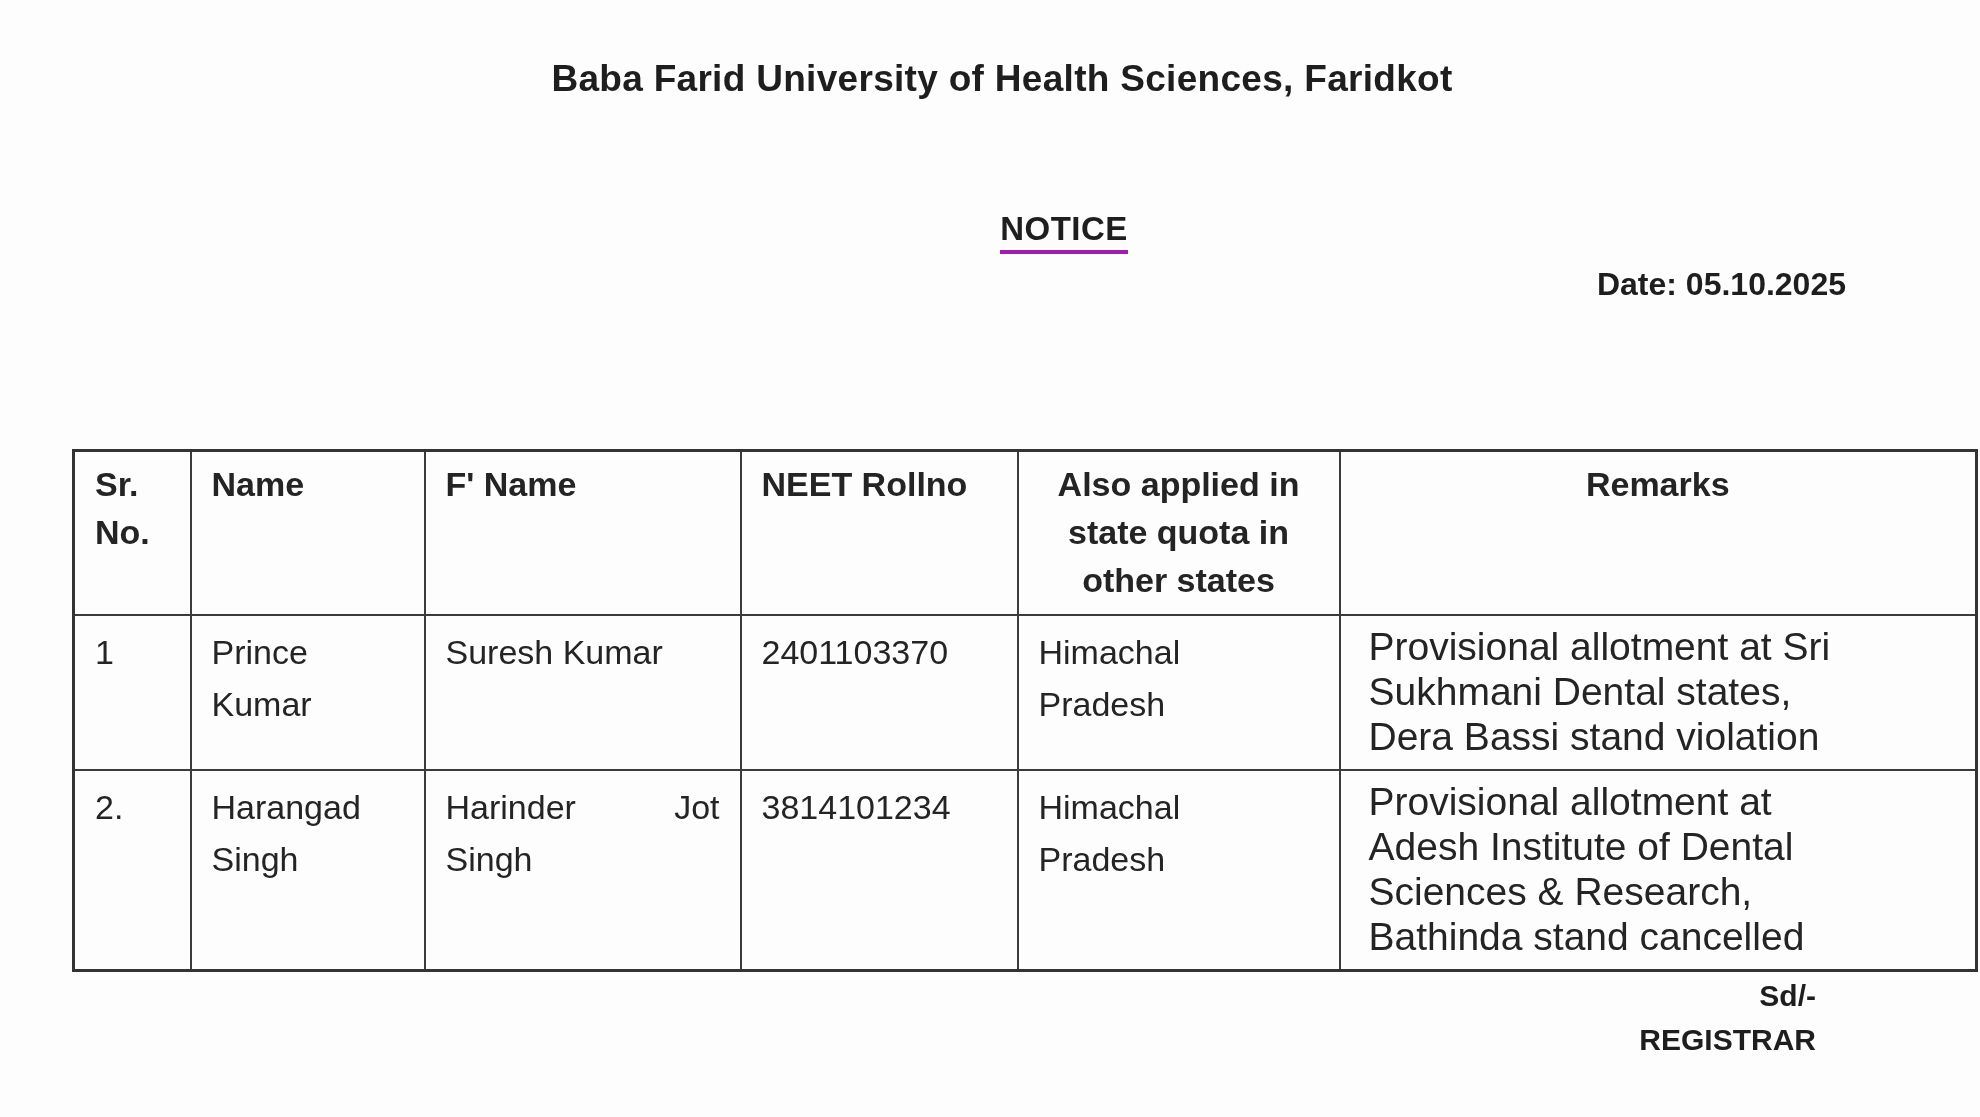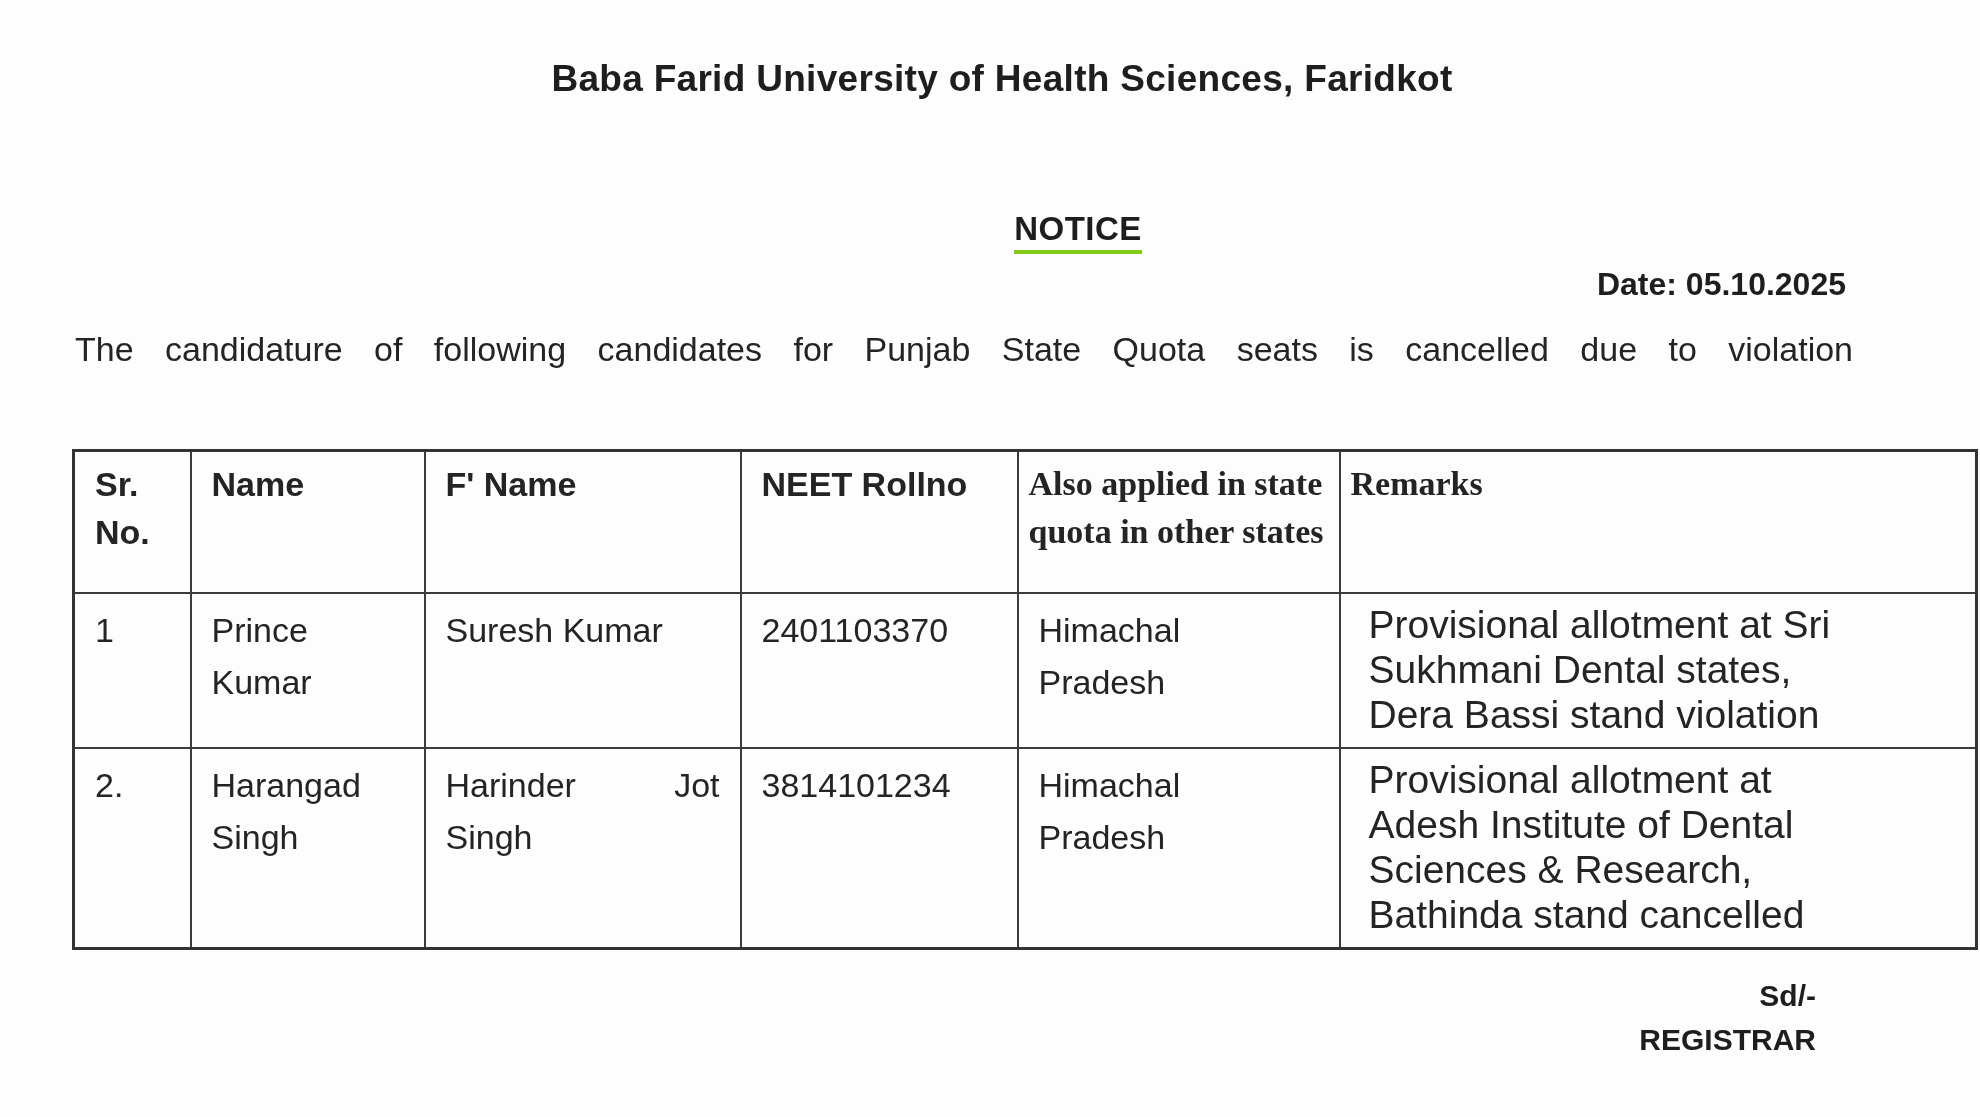--- a/index.html
+++ b/index.html
@@ -30,26 +30,26 @@
   }
   .notice-wrap {
     position: absolute;
     top: 210px;
     left: 0;
     width: 100%;
     text-align: center;
   }
   .notice-heading {
     position: relative;
-    left: 88px;
+    left: 74px;
     display: inline-block;
     font-size: 33px;
     font-weight: bold;
     color: #1e1e1e;
-    border-bottom: 4px solid #84cc16;
+    border-bottom: 4px solid #a21caf;
     padding-bottom: 2px;
     letter-spacing: 0.5px;
   }
   .date-label {
     position: absolute;
     top: 266px;
     right: 134px;
     font-size: 32px;
     font-weight: bold;
     color: #1e1e1e;
@@ -91,23 +91,23 @@
   .candidates-table th {
     font-weight: bold;
     line-height: 48px;
     padding-top: 8px;
   }
   .candidates-table { border: 3px solid #333; margin-top: 9px; }
   tr.header-row { height: 142px; }
   tr.row-1 { height: 155px; }
   tr.row-2 { height: 178px; }
   th.center-head {
+    text-align: center;
     padding-left: 10px;
     padding-right: 10px;
-    font-family: Liberation Serif, serif;
   }
   td.also-applied-cell { padding-right: 50px; }
   td.fname-cell { text-align: justify; }
   td.remarks-cell {
     padding-left: 28px;
     padding-right: 20px;
     font-size: 39px;
     line-height: 45px;
     padding-top: 8px;
   }
@@ -129,21 +129,20 @@
 
   <h1 class="doc-title">Baba Farid University of Health Sciences, Faridkot</h1>
 
   <div class="notice-wrap">
     <span class="notice-heading">NOTICE</span>
   </div>
 
   <div class="date-label">Date: 05.10.2025</div>
 
   <div class="body-para">
-    <div class="body-line-justify">The candidature of following candidates for Punjab State Quota seats is cancelled due to violation</div>
   </div>
 
   <table class="candidates-table">
     <colgroup>
       <col style="width:117px">
       <col style="width:234px">
       <col style="width:316px">
       <col style="width:277px">
       <col style="width:322px">
       <col style="width:637px">

